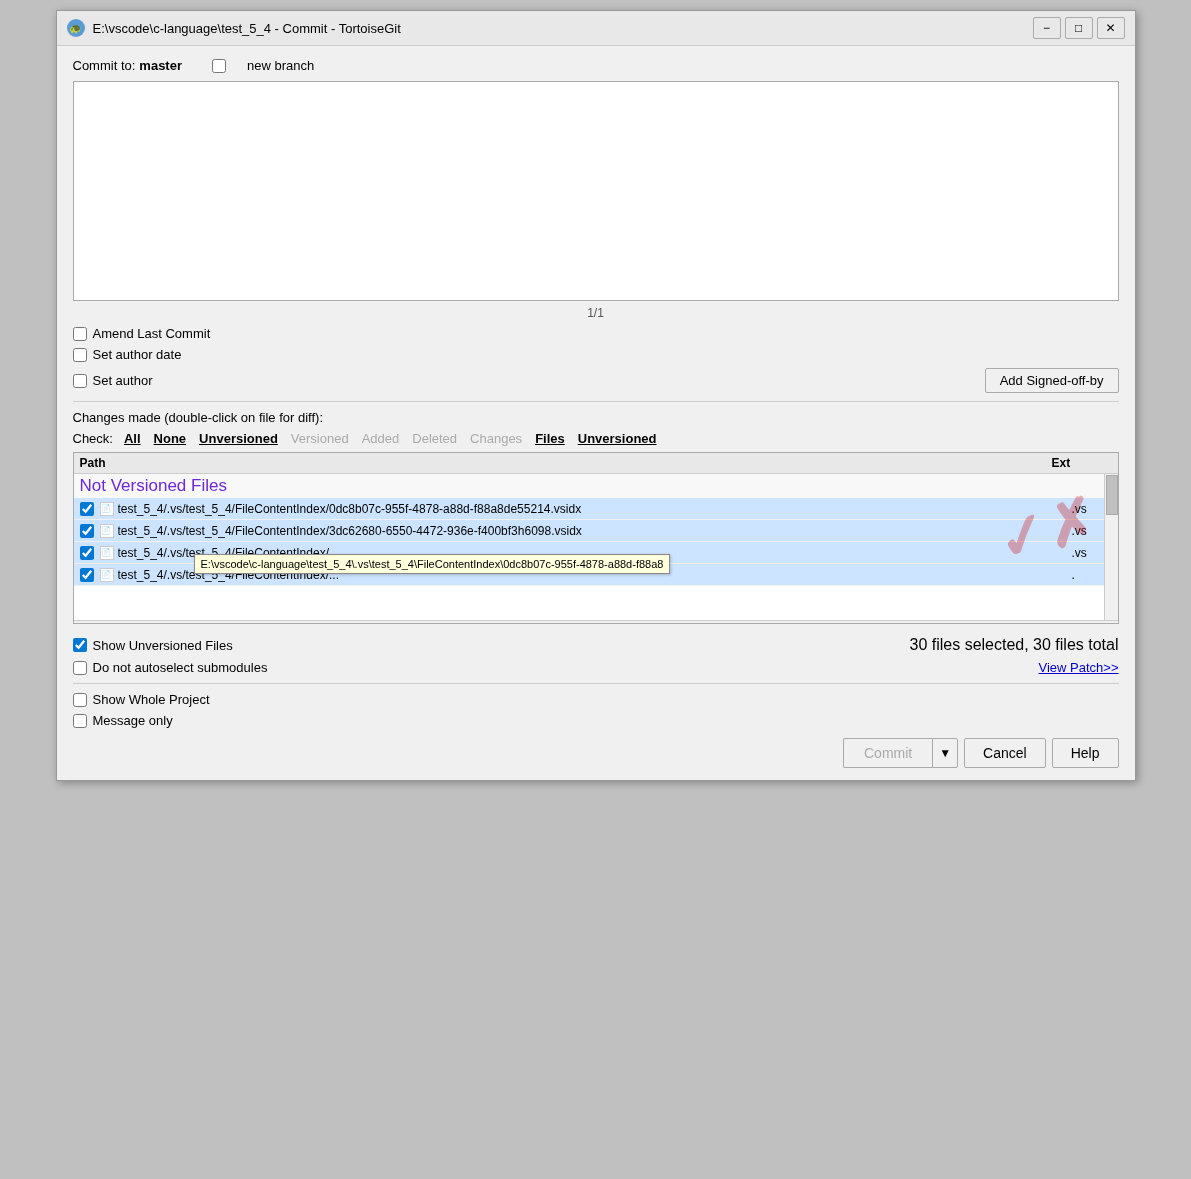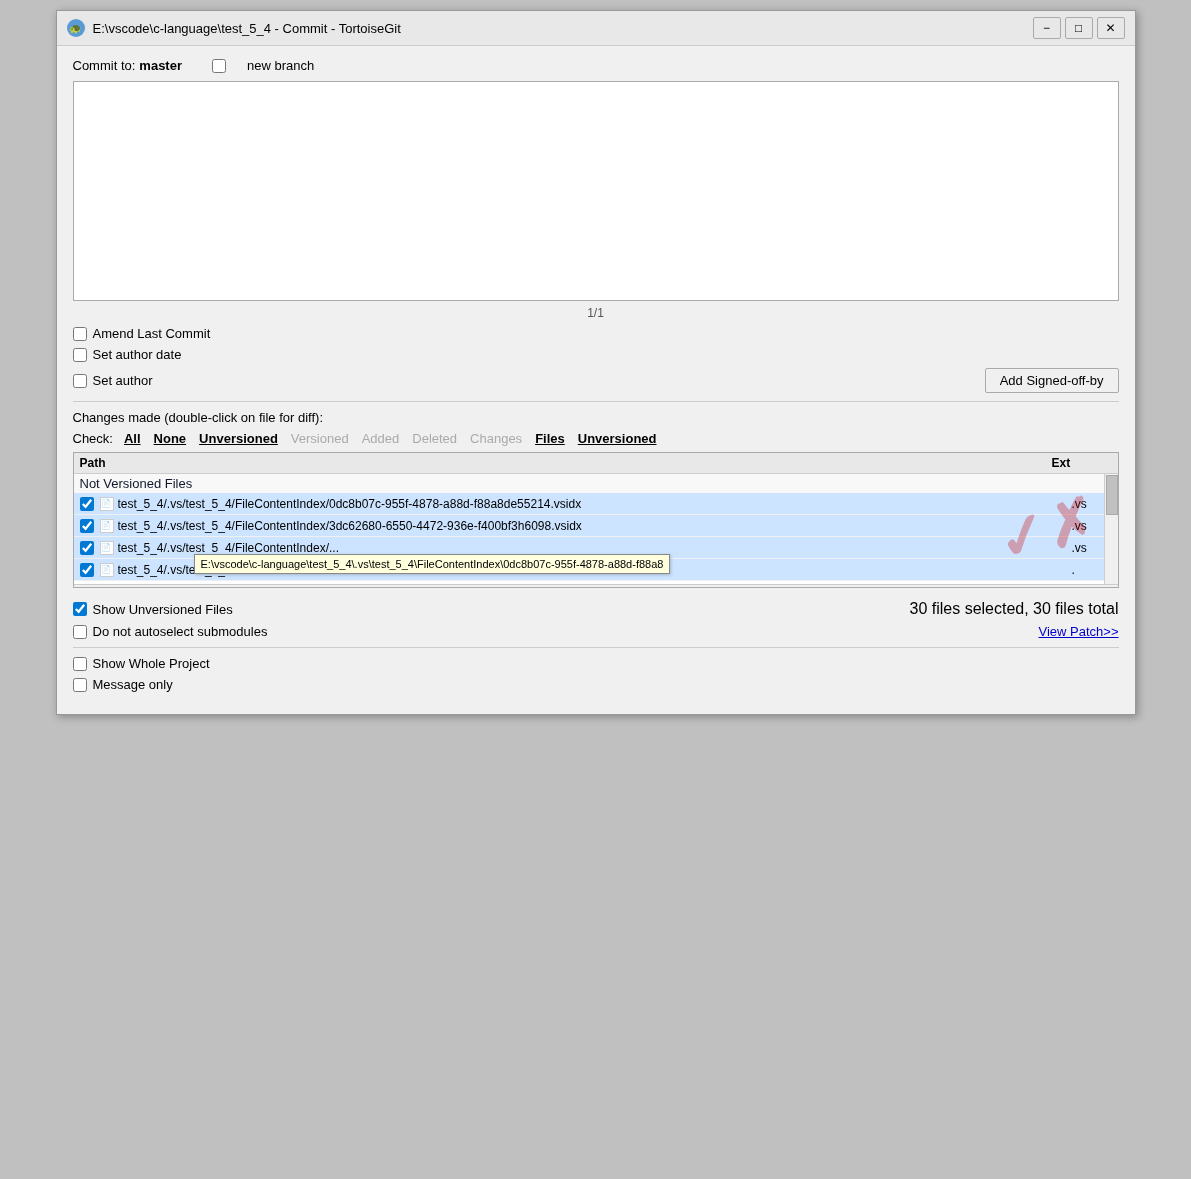--- a/index.html
+++ b/index.html
@@ -167,21 +167,21 @@
       background: none;
       border: none;
       cursor: pointer;
       font-size: 13px;
       color: #aaa;
       padding: 0 2px;
     }
     .file-list-container {
       border: 1px solid #aaa;
       background: white;
-      height: 136px;
+      height: 172px;
       overflow: hidden;
       position: relative;
       margin-bottom: 8px;
     }
     .file-list-header {
       display: flex;
       background: #e8e8e8;
       border-bottom: 1px solid #ccc;
       padding: 3px 6px;
       font-size: 12px;
@@ -189,22 +189,22 @@
     }
     .file-list-header .col-path { flex: 1; }
     .file-list-header .col-ext { width: 60px; }
     .file-list-inner {
       overflow-y: auto;
       height: calc(100% - 24px);
       position: relative;
     }
     .file-group-label {
       padding: 2px 6px;
-      font-size: 13px;
-      color: #0f172a;
+      font-size: 17px;
+      color: #6d28d9;
       font-weight: normal;
       background: #f8f8f8;
     }
     .file-row {
       display: flex;
       align-items: center;
       padding: 2px 6px;
       font-size: 12px;
       border-bottom: 1px solid #f0f0f0;
       min-height: 22px;
@@ -502,16 +502,24 @@
         <div class="checkbox-row" style="margin-bottom:6px;">
           <input type="checkbox" style="">
           <label>Show Whole Project</label>
         </div>
         <div class="checkbox-row">
           <input type="checkbox" style="">
           <label>Message only</label>
         </div>
       </div>
 
+      <div class="bottom-buttons">
+        <div class="commit-btn-group">
+          <button class="commit-btn-main">Commit</button>
+          <button class="commit-btn-arrow">▼</button>
+        </div>
+        <button class="cancel-btn">Cancel</button>
+        <button class="help-btn">Help</button>
+      </div>
     </div>
 
   </div>
 </div>
 
 </body></html>

